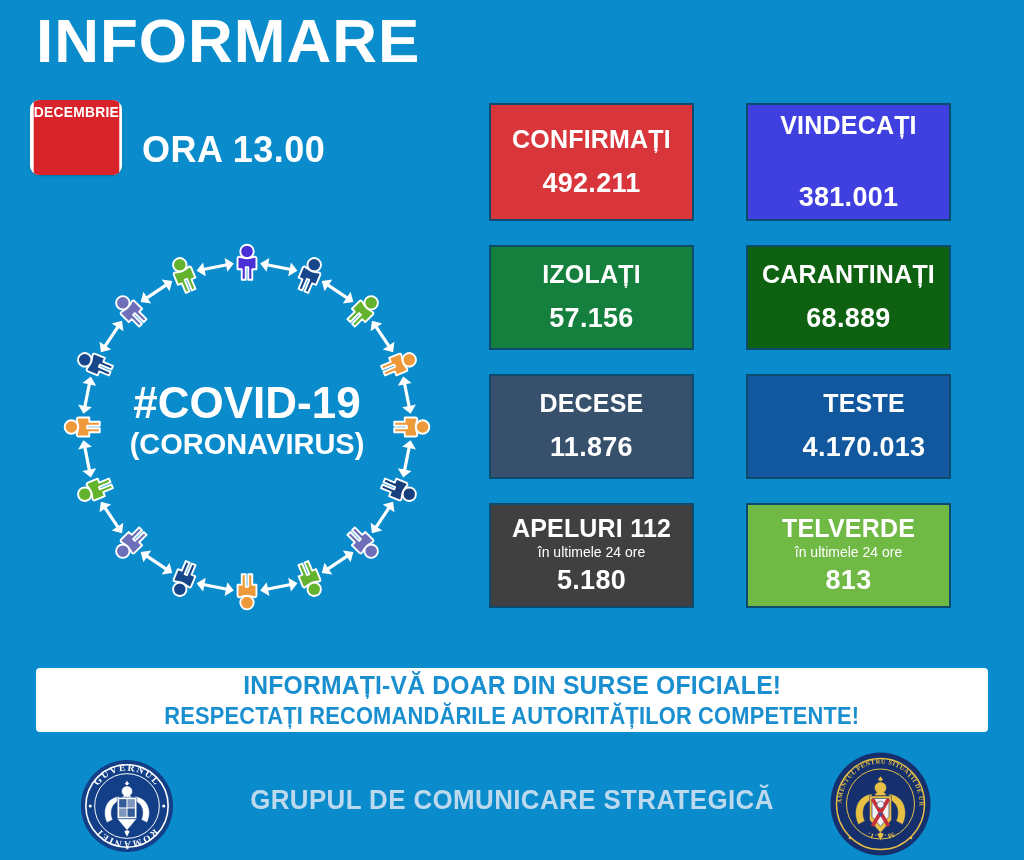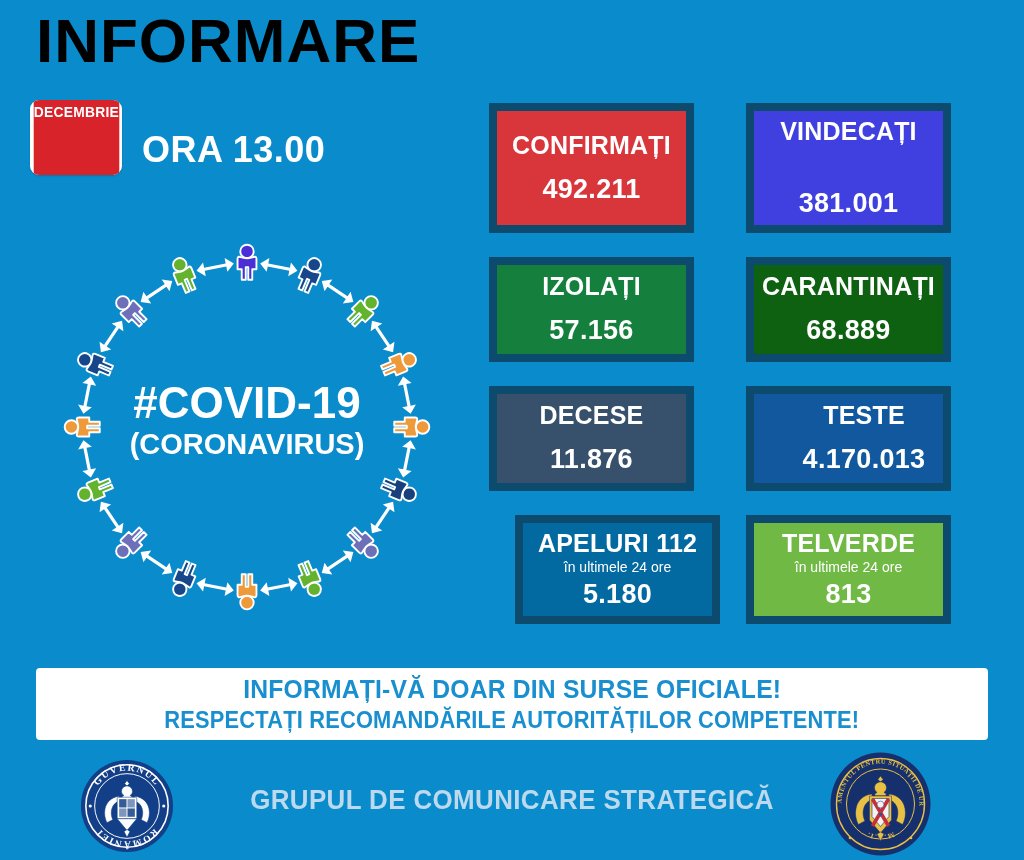--- a/index.html
+++ b/index.html
@@ -7,21 +7,21 @@
     width: 1024px; height: 860px;
     background: #0a8ccc;
     font-family: "Liberation Sans", sans-serif;
     overflow: hidden;
   }
   #page { position: relative; width: 1024px; height: 860px; background: #0a8ccc; }
 
   
   .title {
     position: absolute; left: 36px; top: 8px;
-    font-size: 62px; font-weight: bold; color: #000000;
+    font-size: 62px; font-weight: bold; color: #ffffff;
     letter-spacing: 1px; line-height: 1.05;
   }
 
   .cal {
     position: absolute; left: 30px; top: 100px;
     width: 92px; height: 75px;
     background: #ffffff; border-radius: 9px;
     overflow: hidden; box-shadow: 0 1px 2px rgba(0,0,0,.18);
     display: flex; flex-direction: row;
   }
@@ -50,33 +50,33 @@
     text-align: center; color: #ffffff; pointer-events: none;
   }
   .covid-main { font-size: 44px; font-weight: bold; letter-spacing: 0px; line-height: 1.05; }
   .covid-sub  { font-size: 29px; font-weight: bold; letter-spacing: 0px; margin-top: 2px; }
 
   
   .cards { position: absolute; left: 489px; top: 103px; width: 462px; }
   .card-row { display: flex; justify-content: space-between; margin-bottom: 24px; }
   .card {
     width: 205px; min-height: 105px;
-    border: 8px solid #0c4a6e;
+    border: 2px solid #0c4a6e;
     display: flex; flex-direction: column;
     align-items: center; justify-content: center;
     color: #ffffff; text-align: center; padding: 6px 4px;
   }
   .card-label { font-size: 25px; font-weight: bold; letter-spacing: .2px; line-height: 1.15; }
   .card-note  { font-size: 14px; font-weight: normal; line-height: 1.2; margin-top: 1px; }
   .card-value { font-size: 27px; font-weight: bold; margin-top: 14px; letter-spacing: .3px; }
   .card.has-note .card-value { margin-top: 4px; }
 
   
   .banner {
-    position: absolute; left: 36px; top: 668px; width: 952px; height: 72px;
+    position: absolute; left: 36px; top: 668px; width: 952px; height: 64px;
     background: #ffffff; border-radius: 4px;
     display: flex; flex-direction: column; align-items: center; justify-content: center;
     color: #1a8fd0;
   }
   .banner-l1 {
     font-size: 26px; font-weight: bold; letter-spacing: .2px;
     font-family: "Liberation Sans Narrow","Liberation Sans", sans-serif;
     transform: scaleX(.95);
   }
   .banner-l2 {
@@ -224,21 +224,21 @@
       <div class="card" style="background: rgb(55, 80, 107);">
         <div class="card-label">DECESE</div>
         <div class="card-value">11.876</div>
       </div>
       <div class="card" style="background: rgb(17, 88, 158); padding-left: 35px;">
         <div class="card-label">TESTE</div>
         <div class="card-value">4.170.013</div>
       </div>
     </div>
     <div class="card-row">
-      <div class="card has-note" style="background: #0369a1; margin-left: 26px;">
+      <div class="card has-note" style="background: #404040;">
         <div class="card-label">APELURI 112</div>
         <div class="card-note">în ultimele 24 ore</div>
         <div class="card-value">5.180</div>
       </div>
       <div class="card has-note" style="background: rgb(111, 185, 68);">
         <div class="card-label">TELVERDE</div>
         <div class="card-note">în ultimele 24 ore</div>
         <div class="card-value">813</div>
       </div>
     </div>

